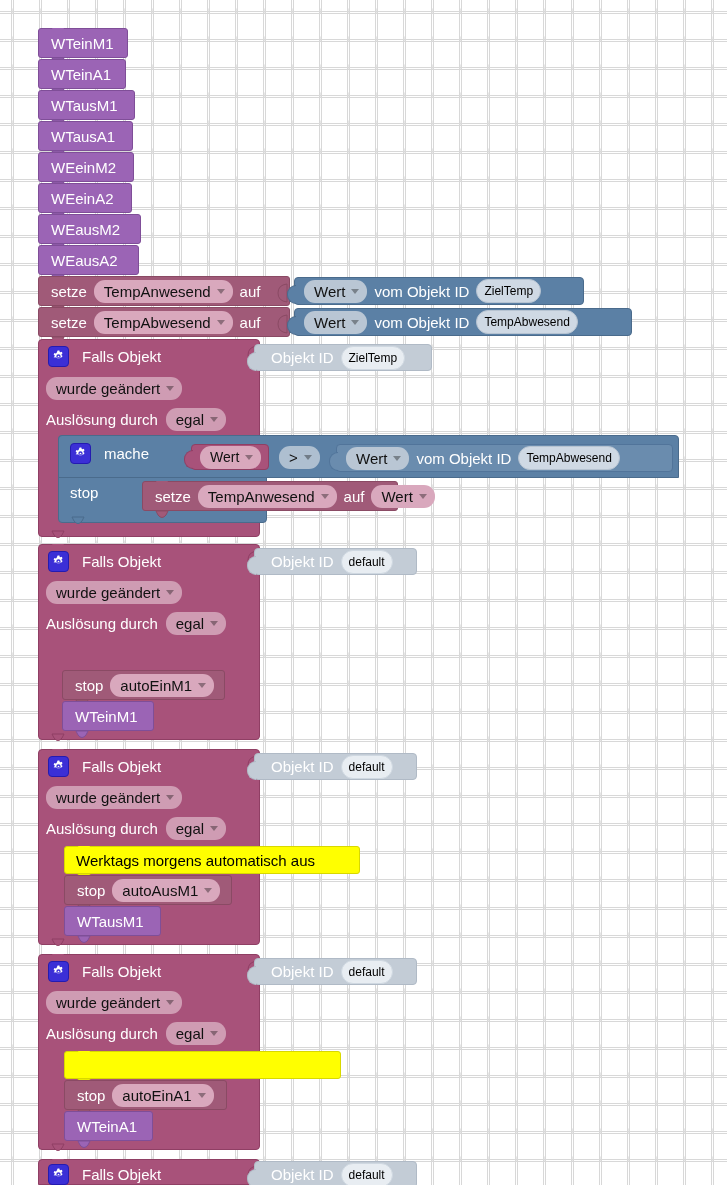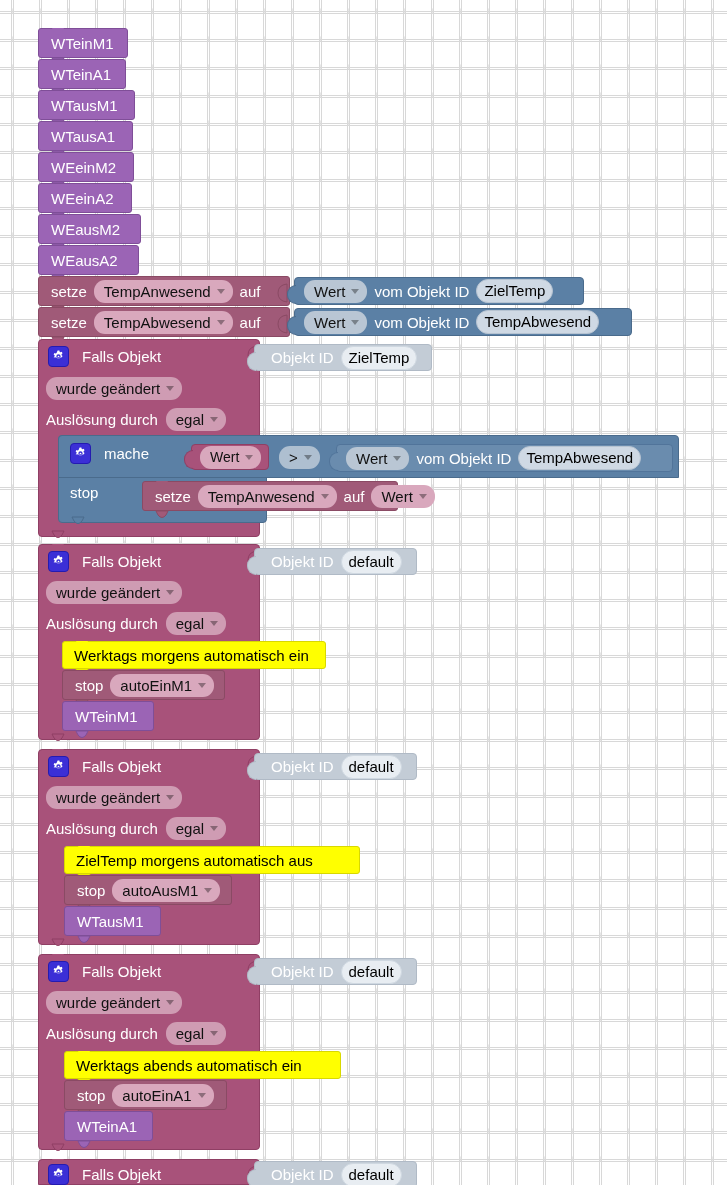--- a/index.html
+++ b/index.html
@@ -75,21 +75,21 @@
   .dd.light-pink{background:#d9a8bd;color:#111;}
   .dd.pink2{background:#cf9cb3;color:#111;}
   .dd.blue{background:#b9c6d4;color:#111;}
   .dd.blue2{background:#aebfd0;color:#111;}
   .dd .caret{
     width:0;height:0;border-left:4px solid transparent;border-right:4px solid transparent;
     border-top:5px solid rgba(0,0,0,.35);display:inline-block;
   }
   .fld{
     display:inline-flex;align-items:center;border-radius:12px;
-    padding:1px 7px;font-size:15px;line-height:20px;white-space:nowrap;
+    padding:1px 7px;font-size:12px;line-height:20px;white-space:nowrap;
     background:#e6ecf2;color:#000;border:1px solid #c7d2dc;
   }
   .fld.onlight{background:#e8edf2;border-color:#cfd8e1;}
   .fld.ondark{background:#cfd9e4;border-color:#b6c3d1;}
 
   .txtw{color:#fff;font-size:15px;white-space:nowrap;}
 
   
   .gear{
     width:19px;height:19px;border-radius:4px;background:#3b2fd6;
@@ -1449,27 +1449,20 @@
       <span class="caret"></span>
     </span>
   </div>
   <div class="blk" style="left:46px;top:612px;display:flex;align-items:center;gap:8px;">
     <span class="txtw">Auslösung durch</span>
     <span class="dd pink2">
       <span>egal</span>
       <span class="caret"></span>
     </span>
   </div>
-  <div class="blk cmt" style="left:62px;top:641px;width:264px;">
-    <span class="lbl">Werktags morgens automatisch ein</span>
-    <svg class="svgwrap" width="268" height="34" style="left:-1px;top:-1px;">
-      <path d="M14 0 l2 4 q4 5 8 0 l2 -4 z" fill="#ffff00"></path>
-      <path d="M14 28 l2 4 q4 5 8 0 l2 -4 z" fill="#ffff00" stroke="#d8d800" stroke-width="1"></path>
-    </svg>
-  </div>
   <div class="blk st" style="left:62px;top:670px;width:163px;">
     <span class="txtw">stop</span>
     <span class="dd light-pink">
       <span>autoEinM1</span>
       <span class="caret"></span>
     </span>
     <svg class="svgwrap" width="167" height="36" style="left:-1px;top:-1px;">
       <path d="M14 30 l2 4 q4 5 8 0 l2 -4 z" fill="#a05a78" stroke="#8a4a64" stroke-width="1"></path>
     </svg>
   </div>
@@ -1509,21 +1502,21 @@
     </span>
   </div>
   <div class="blk" style="left:46px;top:817px;display:flex;align-items:center;gap:8px;">
     <span class="txtw">Auslösung durch</span>
     <span class="dd pink2">
       <span>egal</span>
       <span class="caret"></span>
     </span>
   </div>
   <div class="blk cmt" style="left:64px;top:846px;width:296px;">
-    <span class="lbl">ZielTemp morgens automatisch aus</span>
+    <span class="lbl">Werktags morgens automatisch aus</span>
     <svg class="svgwrap" width="300" height="34" style="left:-1px;top:-1px;">
       <path d="M14 0 l2 4 q4 5 8 0 l2 -4 z" fill="#ffff00"></path>
       <path d="M14 28 l2 4 q4 5 8 0 l2 -4 z" fill="#ffff00" stroke="#d8d800" stroke-width="1"></path>
     </svg>
   </div>
   <div class="blk st" style="left:64px;top:875px;width:168px;">
     <span class="txtw">stop</span>
     <span class="dd light-pink">
       <span>autoAusM1</span>
       <span class="caret"></span>
@@ -1568,21 +1561,20 @@
     </span>
   </div>
   <div class="blk" style="left:46px;top:1022px;display:flex;align-items:center;gap:8px;">
     <span class="txtw">Auslösung durch</span>
     <span class="dd pink2">
       <span>egal</span>
       <span class="caret"></span>
     </span>
   </div>
   <div class="blk cmt" style="left:64px;top:1051px;width:277px;">
-    <span class="lbl">Werktags abends automatisch ein</span>
     <svg class="svgwrap" width="281" height="34" style="left:-1px;top:-1px;">
       <path d="M14 0 l2 4 q4 5 8 0 l2 -4 z" fill="#ffff00"></path>
       <path d="M14 28 l2 4 q4 5 8 0 l2 -4 z" fill="#ffff00" stroke="#d8d800" stroke-width="1"></path>
     </svg>
   </div>
   <div class="blk st" style="left:64px;top:1080px;width:163px;">
     <span class="txtw">stop</span>
     <span class="dd light-pink">
       <span>autoEinA1</span>
       <span class="caret"></span>

